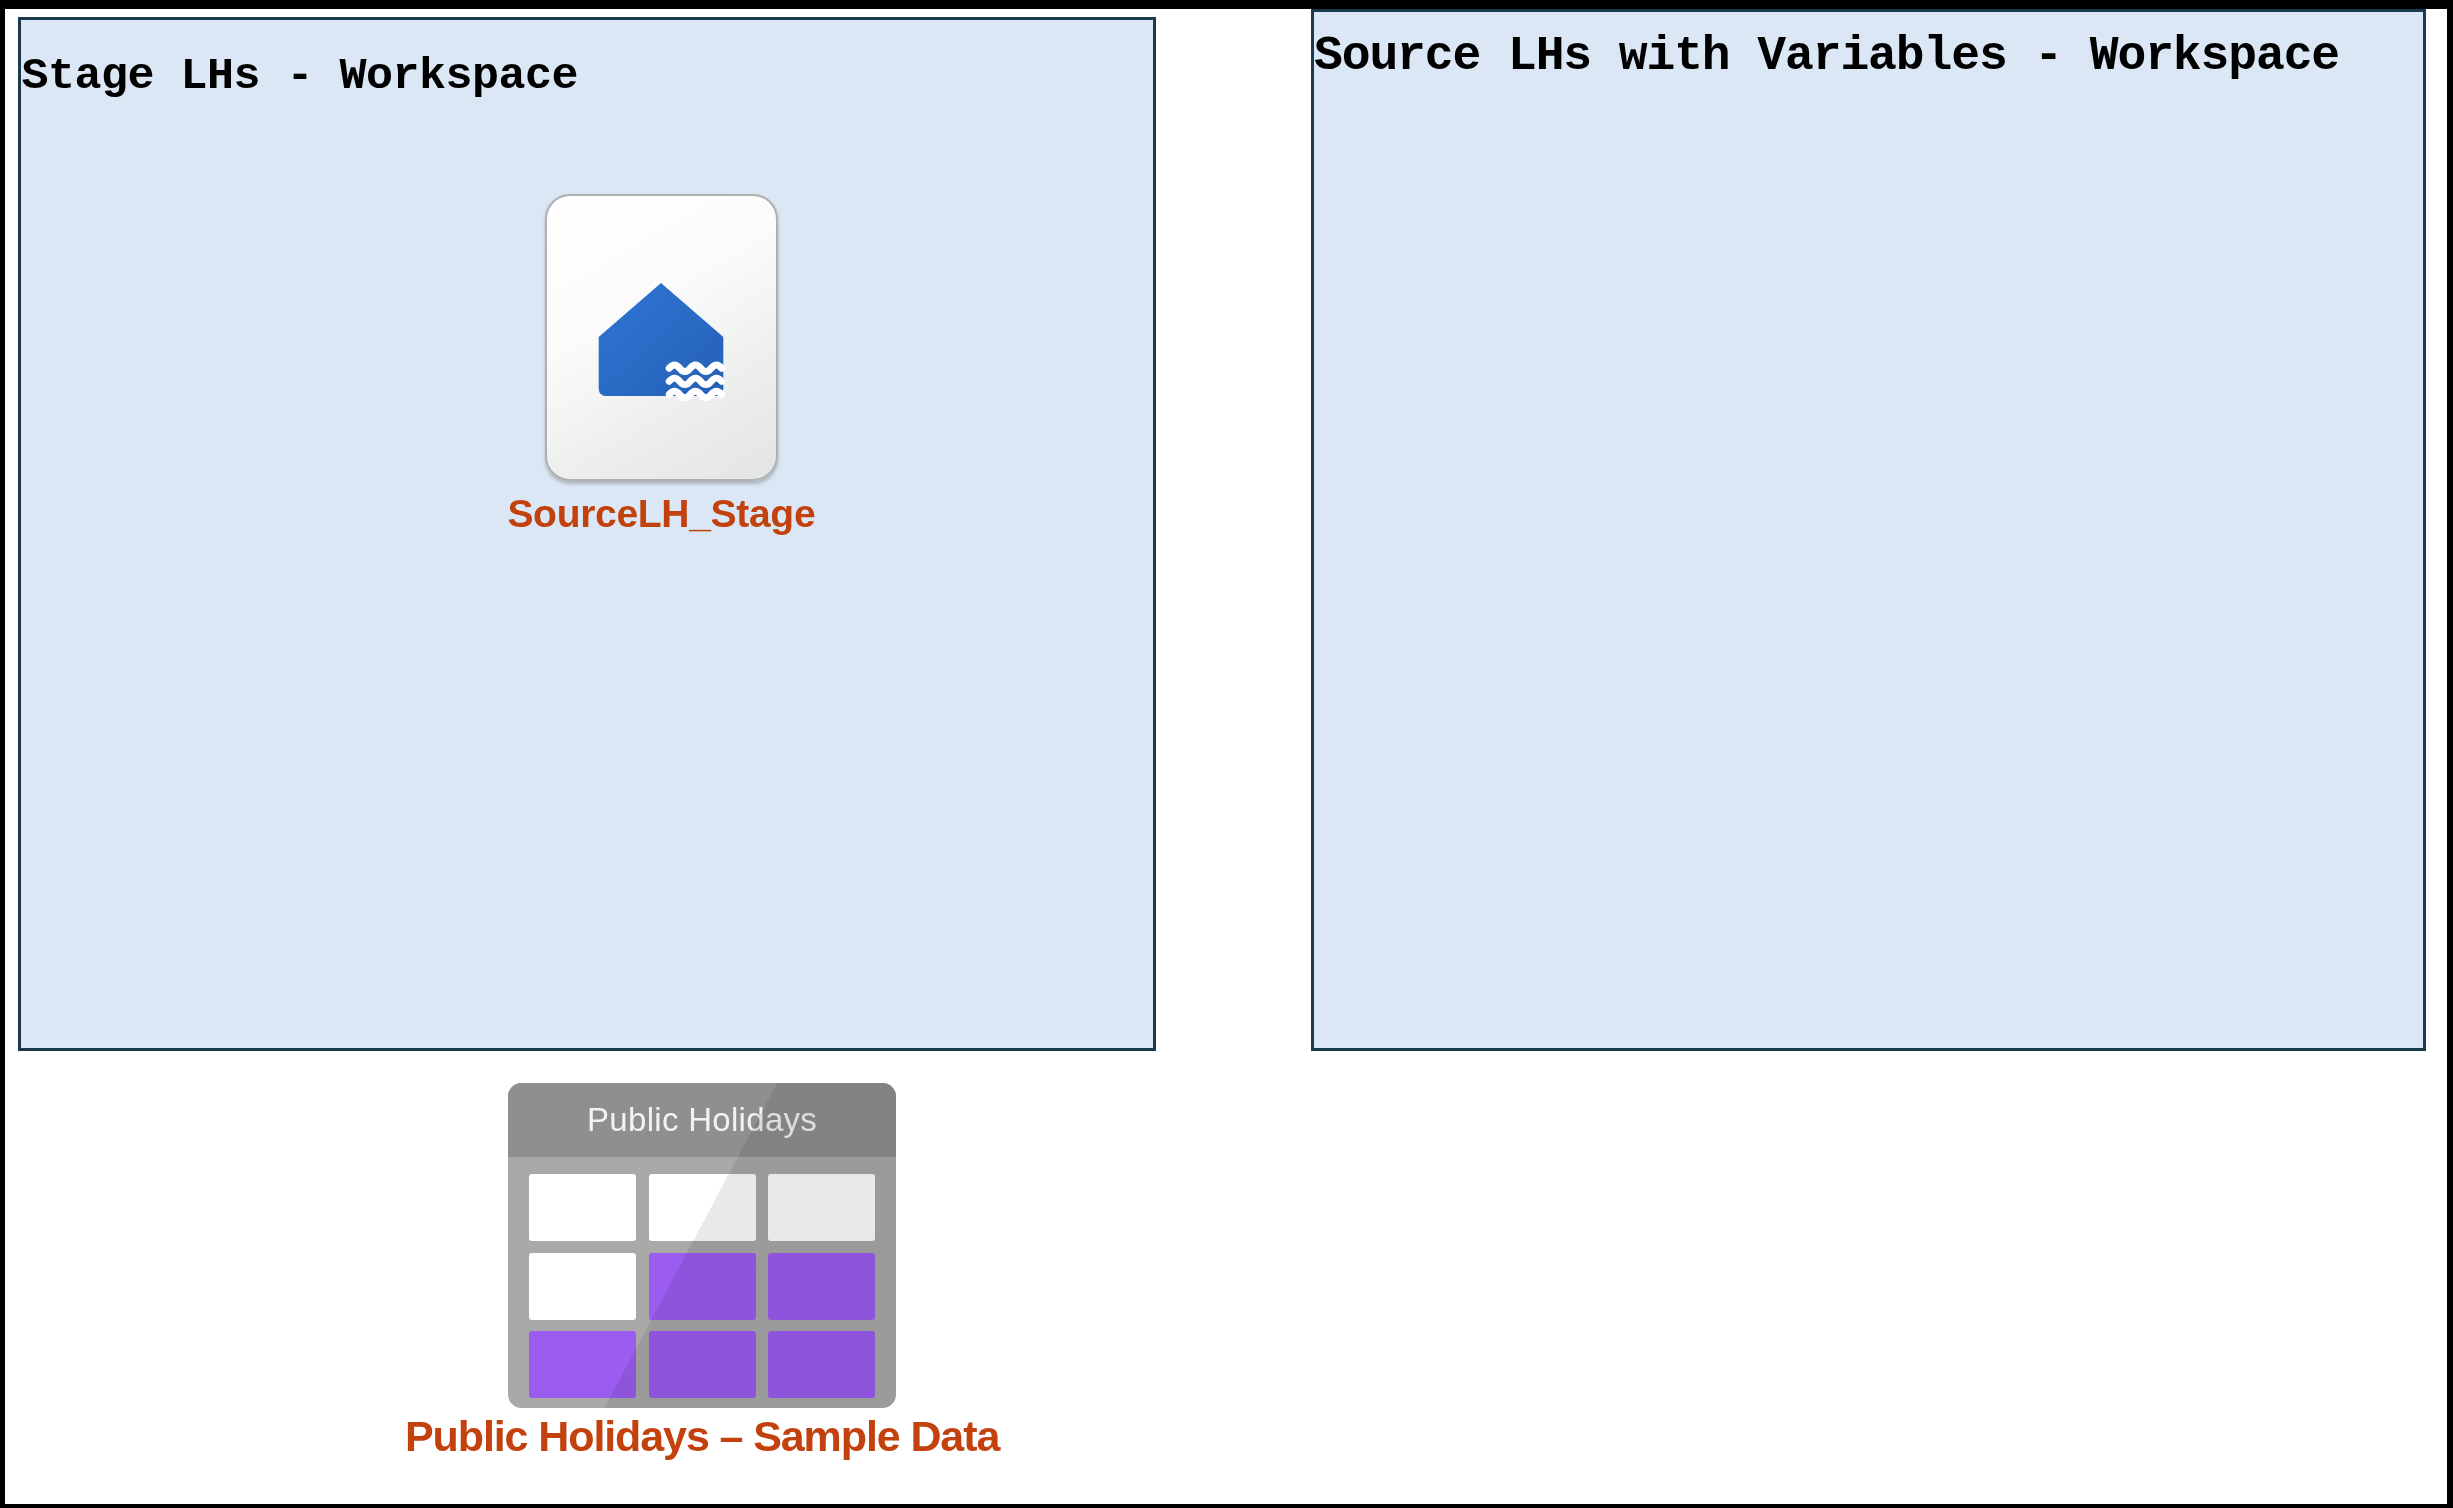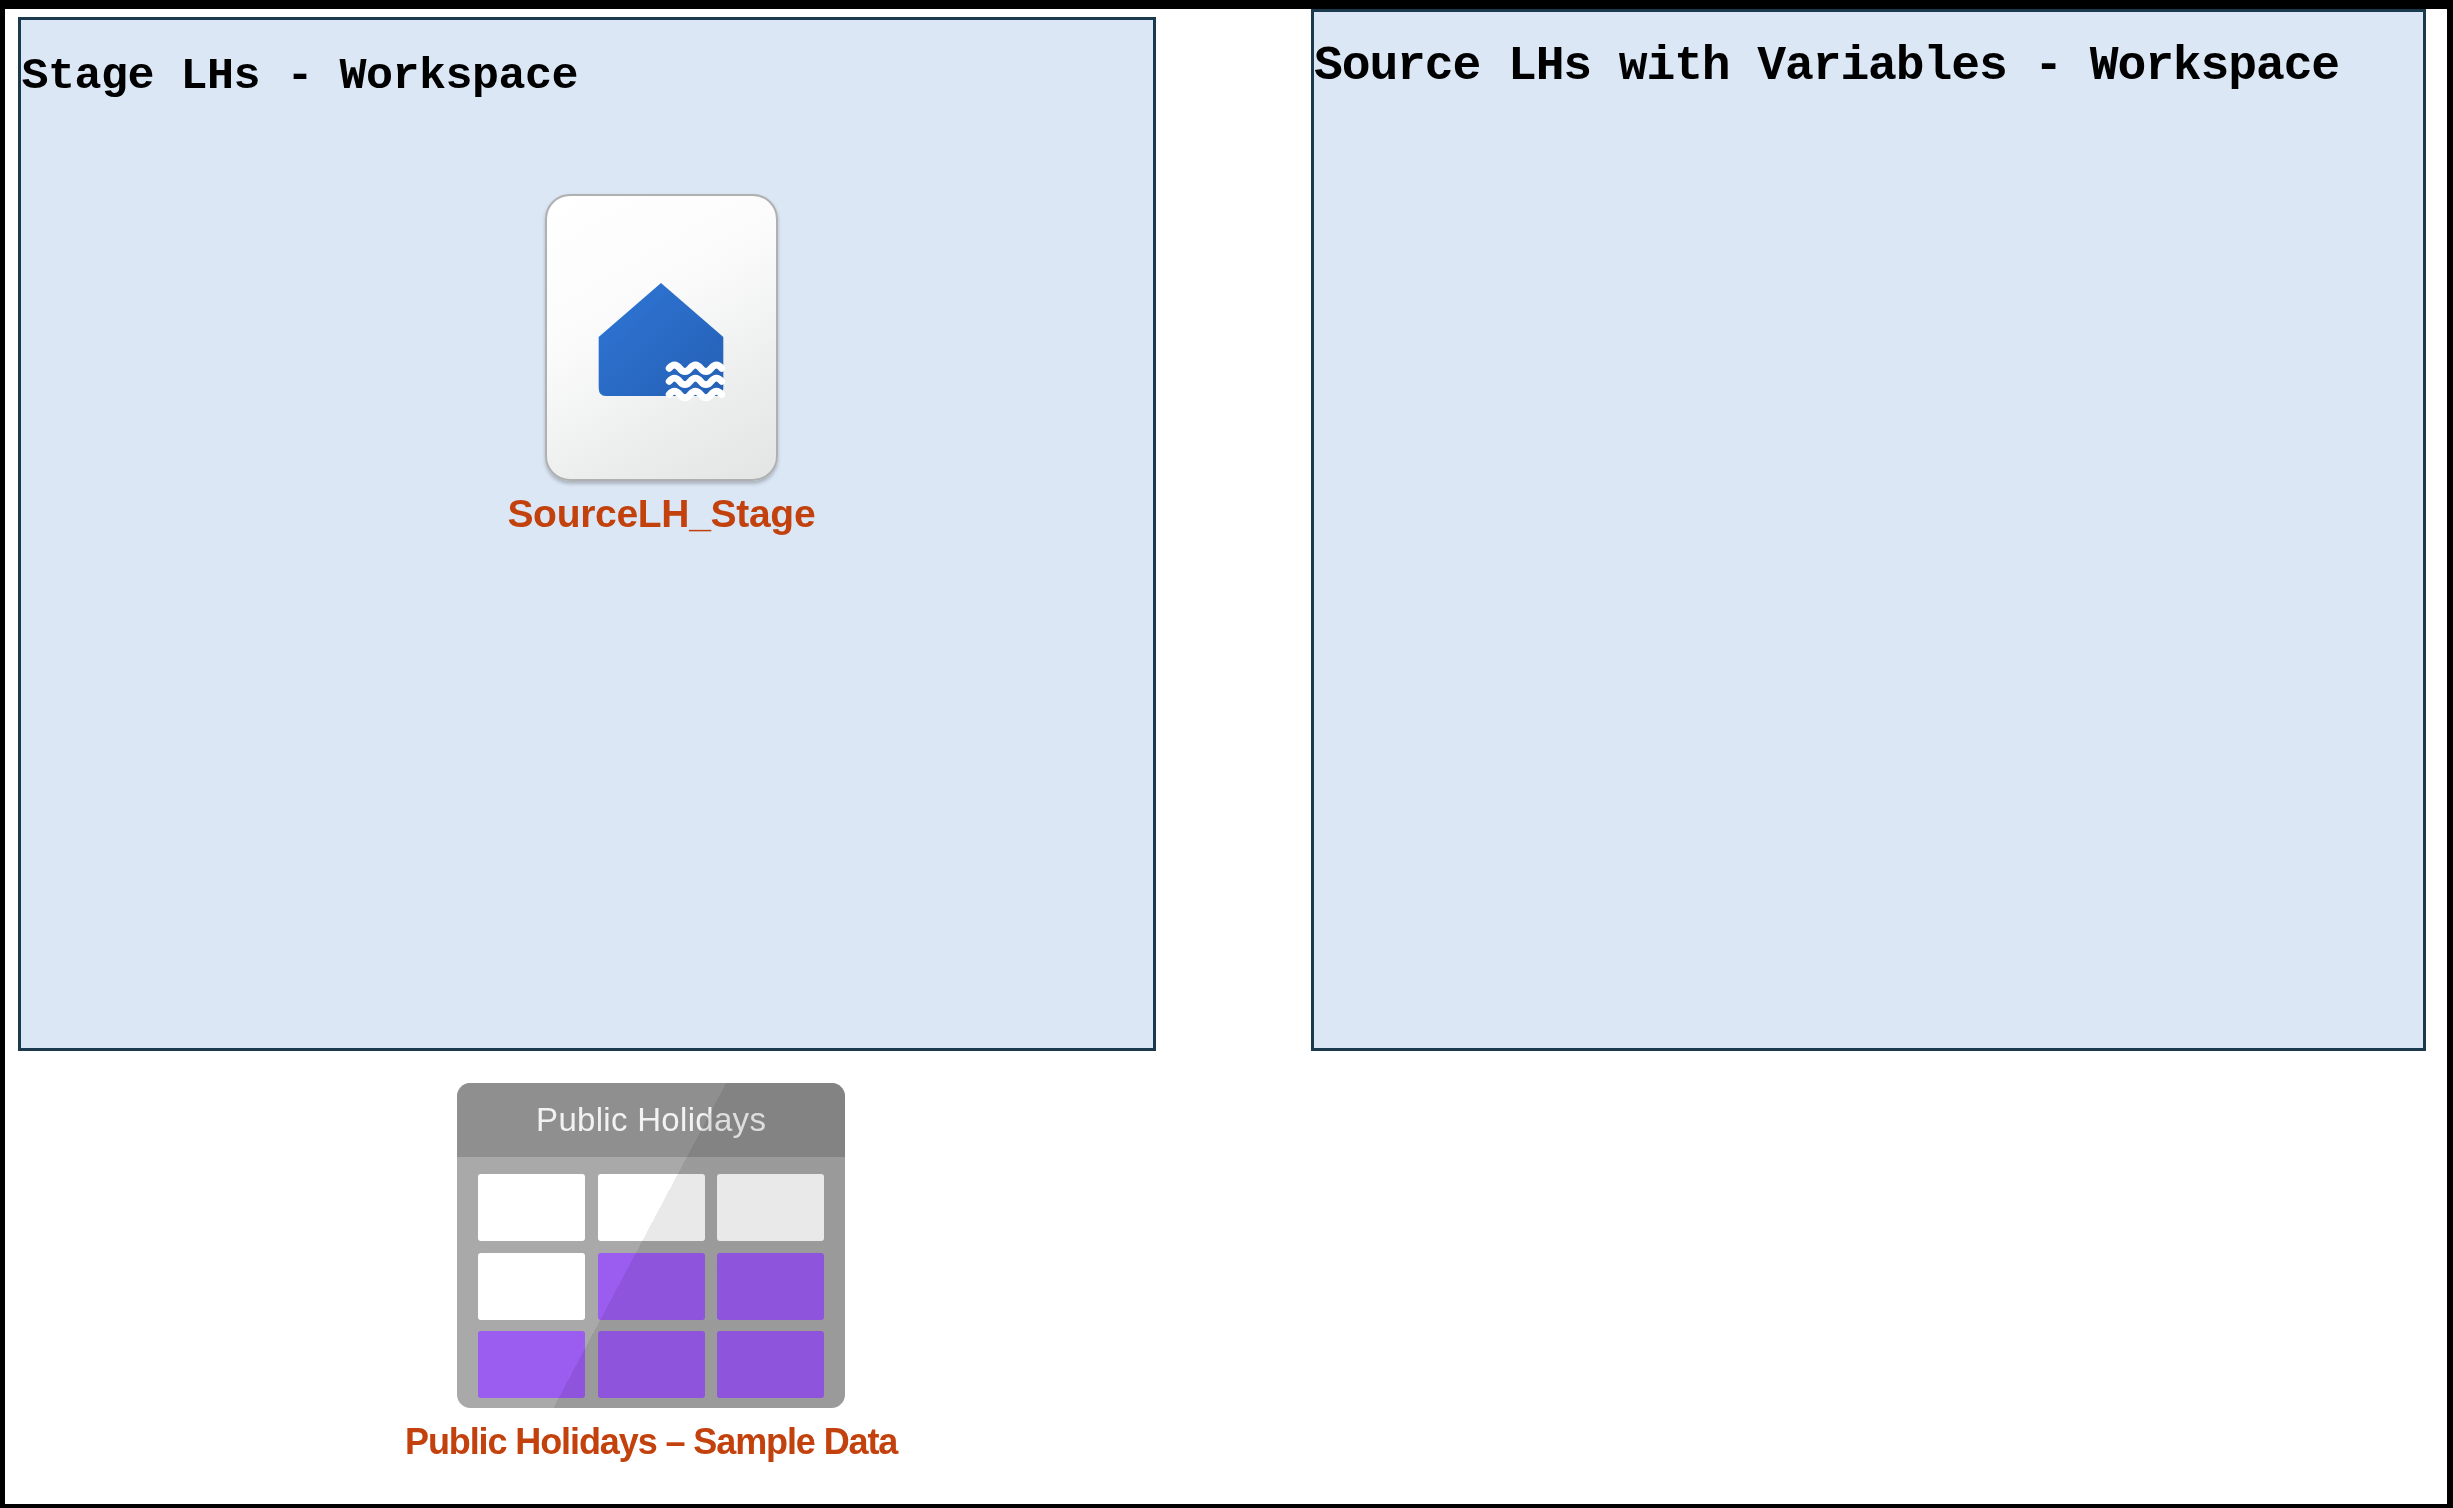--- a/index.html
+++ b/index.html
@@ -46,21 +46,21 @@
   .panel-title {
     position: absolute;
     left: 0; right: 0;
     text-align: left;
     font-weight: bold;
     color: #000000;
     font-family: Liberation Mono, monospace;
     white-space: nowrap;
   }
   #panel-stage .panel-title  { top: 31px; font-size: 45px; letter-spacing: -0.5px; }
-  #panel-source .panel-title { top: 27px; font-size: 48px; letter-spacing: -1.1px; }
+  #panel-source .panel-title { top: 17px; font-size: 48px; letter-spacing: -1.1px; }
 
   
   .item {
     position: absolute;
     display: flex;
     flex-direction: column;
     align-items: center;
   }
   .tile {
     position: relative;
@@ -131,22 +131,22 @@
   .ph-cell { height: 67px; border-radius: 2.9px; }
   .ph-cell.white  { background: #ffffff; }
   .ph-cell.purple { background: #9b5cf0; }
   .ph-shine {
     position: absolute;
     left: 0; top: 0; right: 0; bottom: 0;
     background: linear-gradient(118deg, rgba(0,0,0,0) 0%, rgba(0,0,0,0) 48%, rgba(0,0,0,0.085) 48%, rgba(0,0,0,0.085) 100%);
     pointer-events: none;
   }
   #item-public-holidays .caption {
-    margin-top: 13px;
-    font-size: 36px;
+    margin-top: 4px;
+    font-size: 43px;
     letter-spacing: -1.1px;
     font-weight: bold;
   }
 </style>
 </head>
 <body>
 
 <div id="canvas">
   <div id="stage">
 

